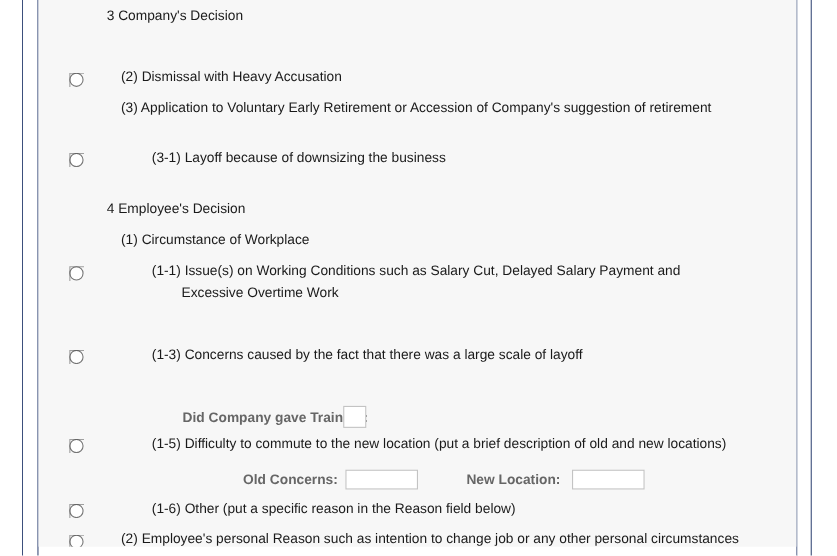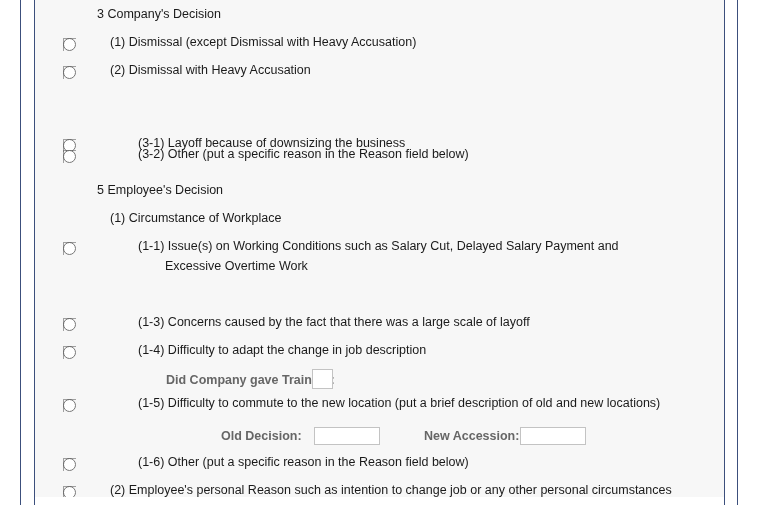--- a/index.html
+++ b/index.html
@@ -131,43 +131,38 @@
   <div class="rule rule-r1"></div>
   <div class="gutter-right"></div>
   <div class="rule rule-r2"></div>
 
   <div id="form-panel">
 
     <div class="row" style="top:7px;">
       <span class="label ind-h">3 Company's Decision</span>
     </div>
 
-    <div class="row" style="top:35px;">
-      <input type="radio" name="reason" class="radio" style="top: 3px;">
-      <span class="label ind-1">(1) Dismissal (except Dismissal with Heavy Accusation)</span>
-    </div>
 
     <div class="row" style="top:63px;">
       <input type="radio" name="reason" class="radio" style="top: 3px;">
       <span class="label ind-1">(2) Dismissal with Heavy Accusation</span>
     </div>
 
+    <div class="row" style="top:91px;">
+      <span class="label ind-1">(3) Application to Voluntary Early Retirement or Accession of Company's suggestion of retirement</span>
+    </div>
 
     <div class="row" style="top:136px;">
       <input type="radio" name="reason" class="radio" style="top: 3px;">
       <span class="label ind-2">(3-1) Layoff because of downsizing the business</span>
     </div>
 
-    <div class="row" style="top:147px;">
-      <input type="radio" name="reason" class="radio" style="top: 3px;">
-      <span class="label ind-2">(3-2) Other (put a specific reason in the Reason field below)</span>
-    </div>
 
     <div class="row" style="top:183px;">
-      <span class="label" style="left:62px;">5 Employee's Decision</span>
+      <span class="label" style="left:62px;">4 Employee's Decision</span>
     </div>
 
     <div class="row" style="top:211px;">
       <span class="label ind-1">(1) Circumstance of Workplace</span>
     </div>
 
     <div class="row" style="top:239px;">
       <input type="radio" name="reason" class="radio" style="top: 3px;">
       <span class="label ind-2">(1-1) Issue(s) on Working Conditions such as Salary Cut, Delayed Salary Payment and</span>
     </div>
@@ -175,39 +170,35 @@
     <div class="row" style="top:259px;">
       <span class="label ind-2w">Excessive Overtime Work</span>
     </div>
 
 
     <div class="row" style="top:315px;">
       <input type="radio" name="reason" class="radio" style="top: 3px;">
       <span class="label ind-2">(1-3) Concerns caused by the fact that there was a large scale of layoff</span>
     </div>
 
-    <div class="row" style="top:343px;">
-      <input type="radio" name="reason" class="radio" style="top: 3px;">
-      <span class="label ind-2">(1-4) Difficulty to adapt the change in job description</span>
-    </div>
 
     <div class="row" style="top:369px;">
       <span class="field-label ind-sub" style="top:4px;">Did Company gave Training:</span>
       <input type="text" class="textbox tb-small" style="left: 277px; top: 0px;" value="">
     </div>
 
     <div class="row" style="top:396px;">
       <input type="radio" name="reason" class="radio" style="top: 3px;">
       <span class="label ind-2">(1-5) Difficulty to commute to the new location (put a brief description of old and new locations)</span>
     </div>
 
     <div class="row" style="top:425px;">
-      <span class="field-label" style="left:186px; top:4px;">Old Decision:</span>
+      <span class="field-label" style="left:186px; top:4px;">Old Concerns:</span>
       <input type="text" class="textbox tb-loc" style="left: 279px; top: 2px;" value="">
-      <span class="field-label" style="left:389px; top:4px;">New Accession:</span>
+      <span class="field-label" style="left:389px; top:4px;">New Location:</span>
       <input type="text" class="textbox tb-loc" style="left: 485px; top: 2px;" value="">
     </div>
 
     <div class="row" style="top:455px;">
       <input type="radio" name="reason" class="radio" style="top: 3px;">
       <span class="label ind-2">(1-6) Other (put a specific reason in the Reason field below)</span>
     </div>
 
     <div class="row" style="top:483px;">
       <input type="radio" name="reason" class="radio" style="top: 3px;">

